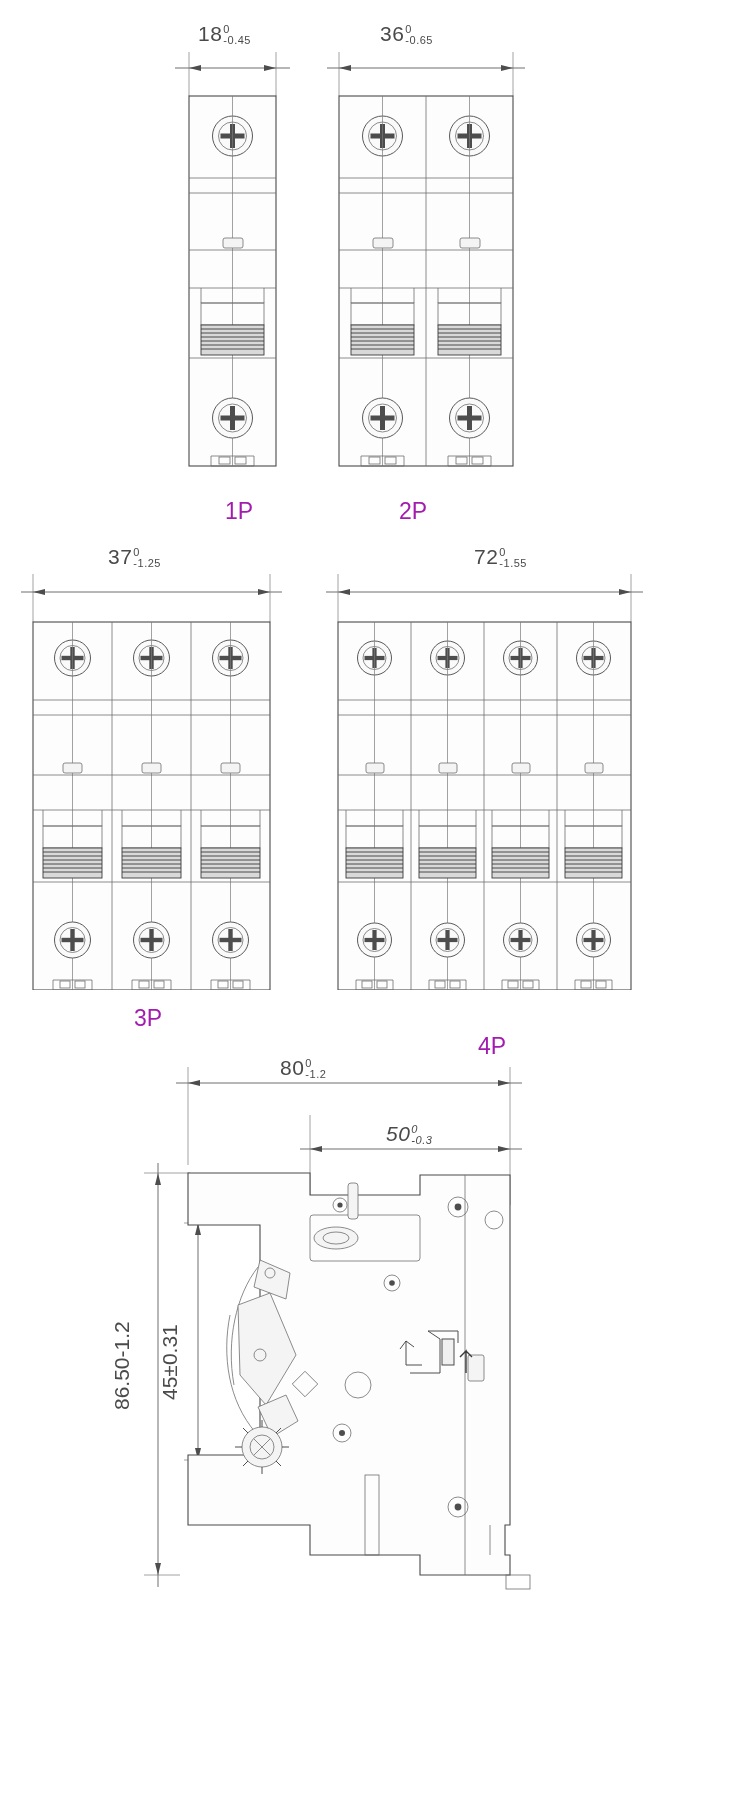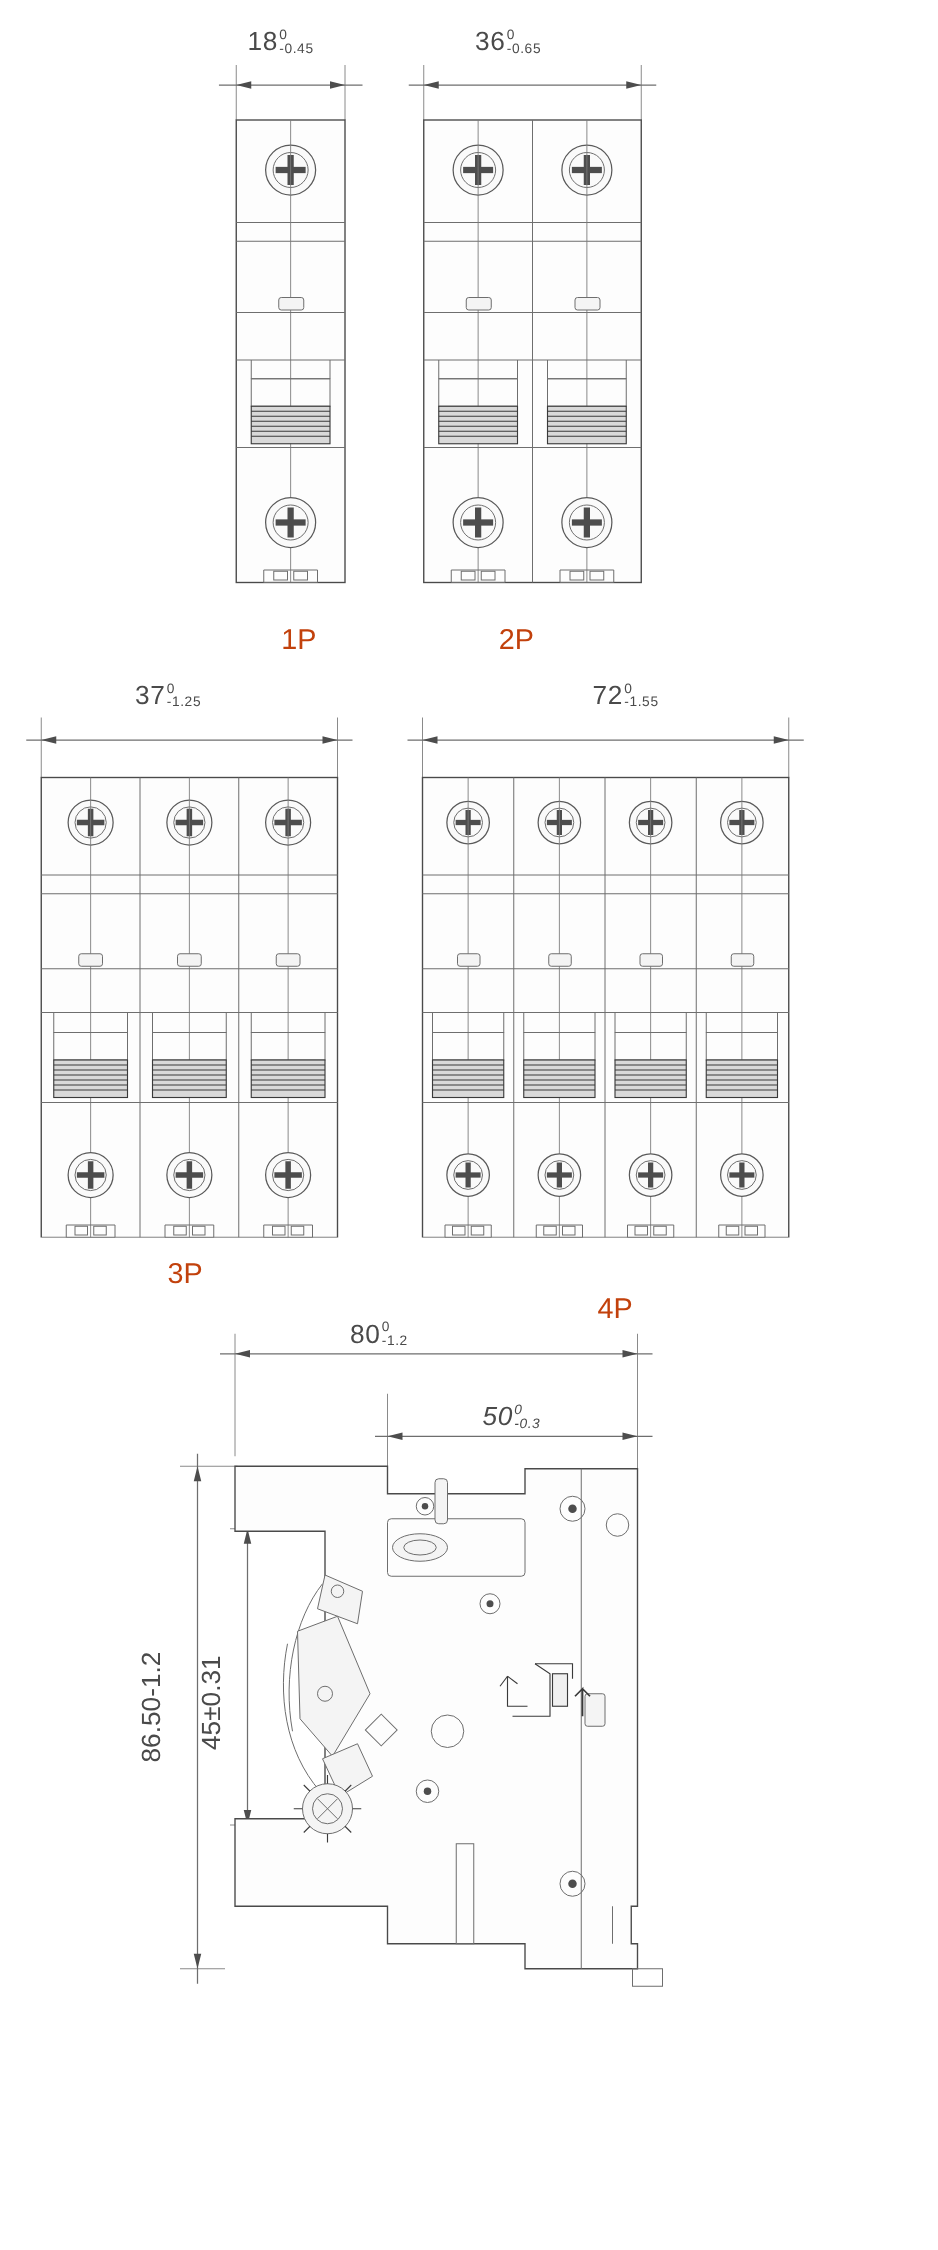--- a/index.html
+++ b/index.html
@@ -35,21 +35,21 @@
     font-size: 11px;
     line-height: 1.05;
     text-align: left;
     margin-left: 1px;
   }
   .dim-label .tol .up { display: block; }
   .dim-label .tol .lo { display: block; text-align: right; }
   .pole-label {
     position: absolute;
     font-size: 23px;
-    color: #c2410c;
+    color: #a21caf;
     white-space: nowrap;
   }
   .vert-label {
     position: absolute;
     font-size: 21px;
     color: #4a4a4a;
     white-space: nowrap;
     transform-origin: 0 0;
   }
   .side-note {

